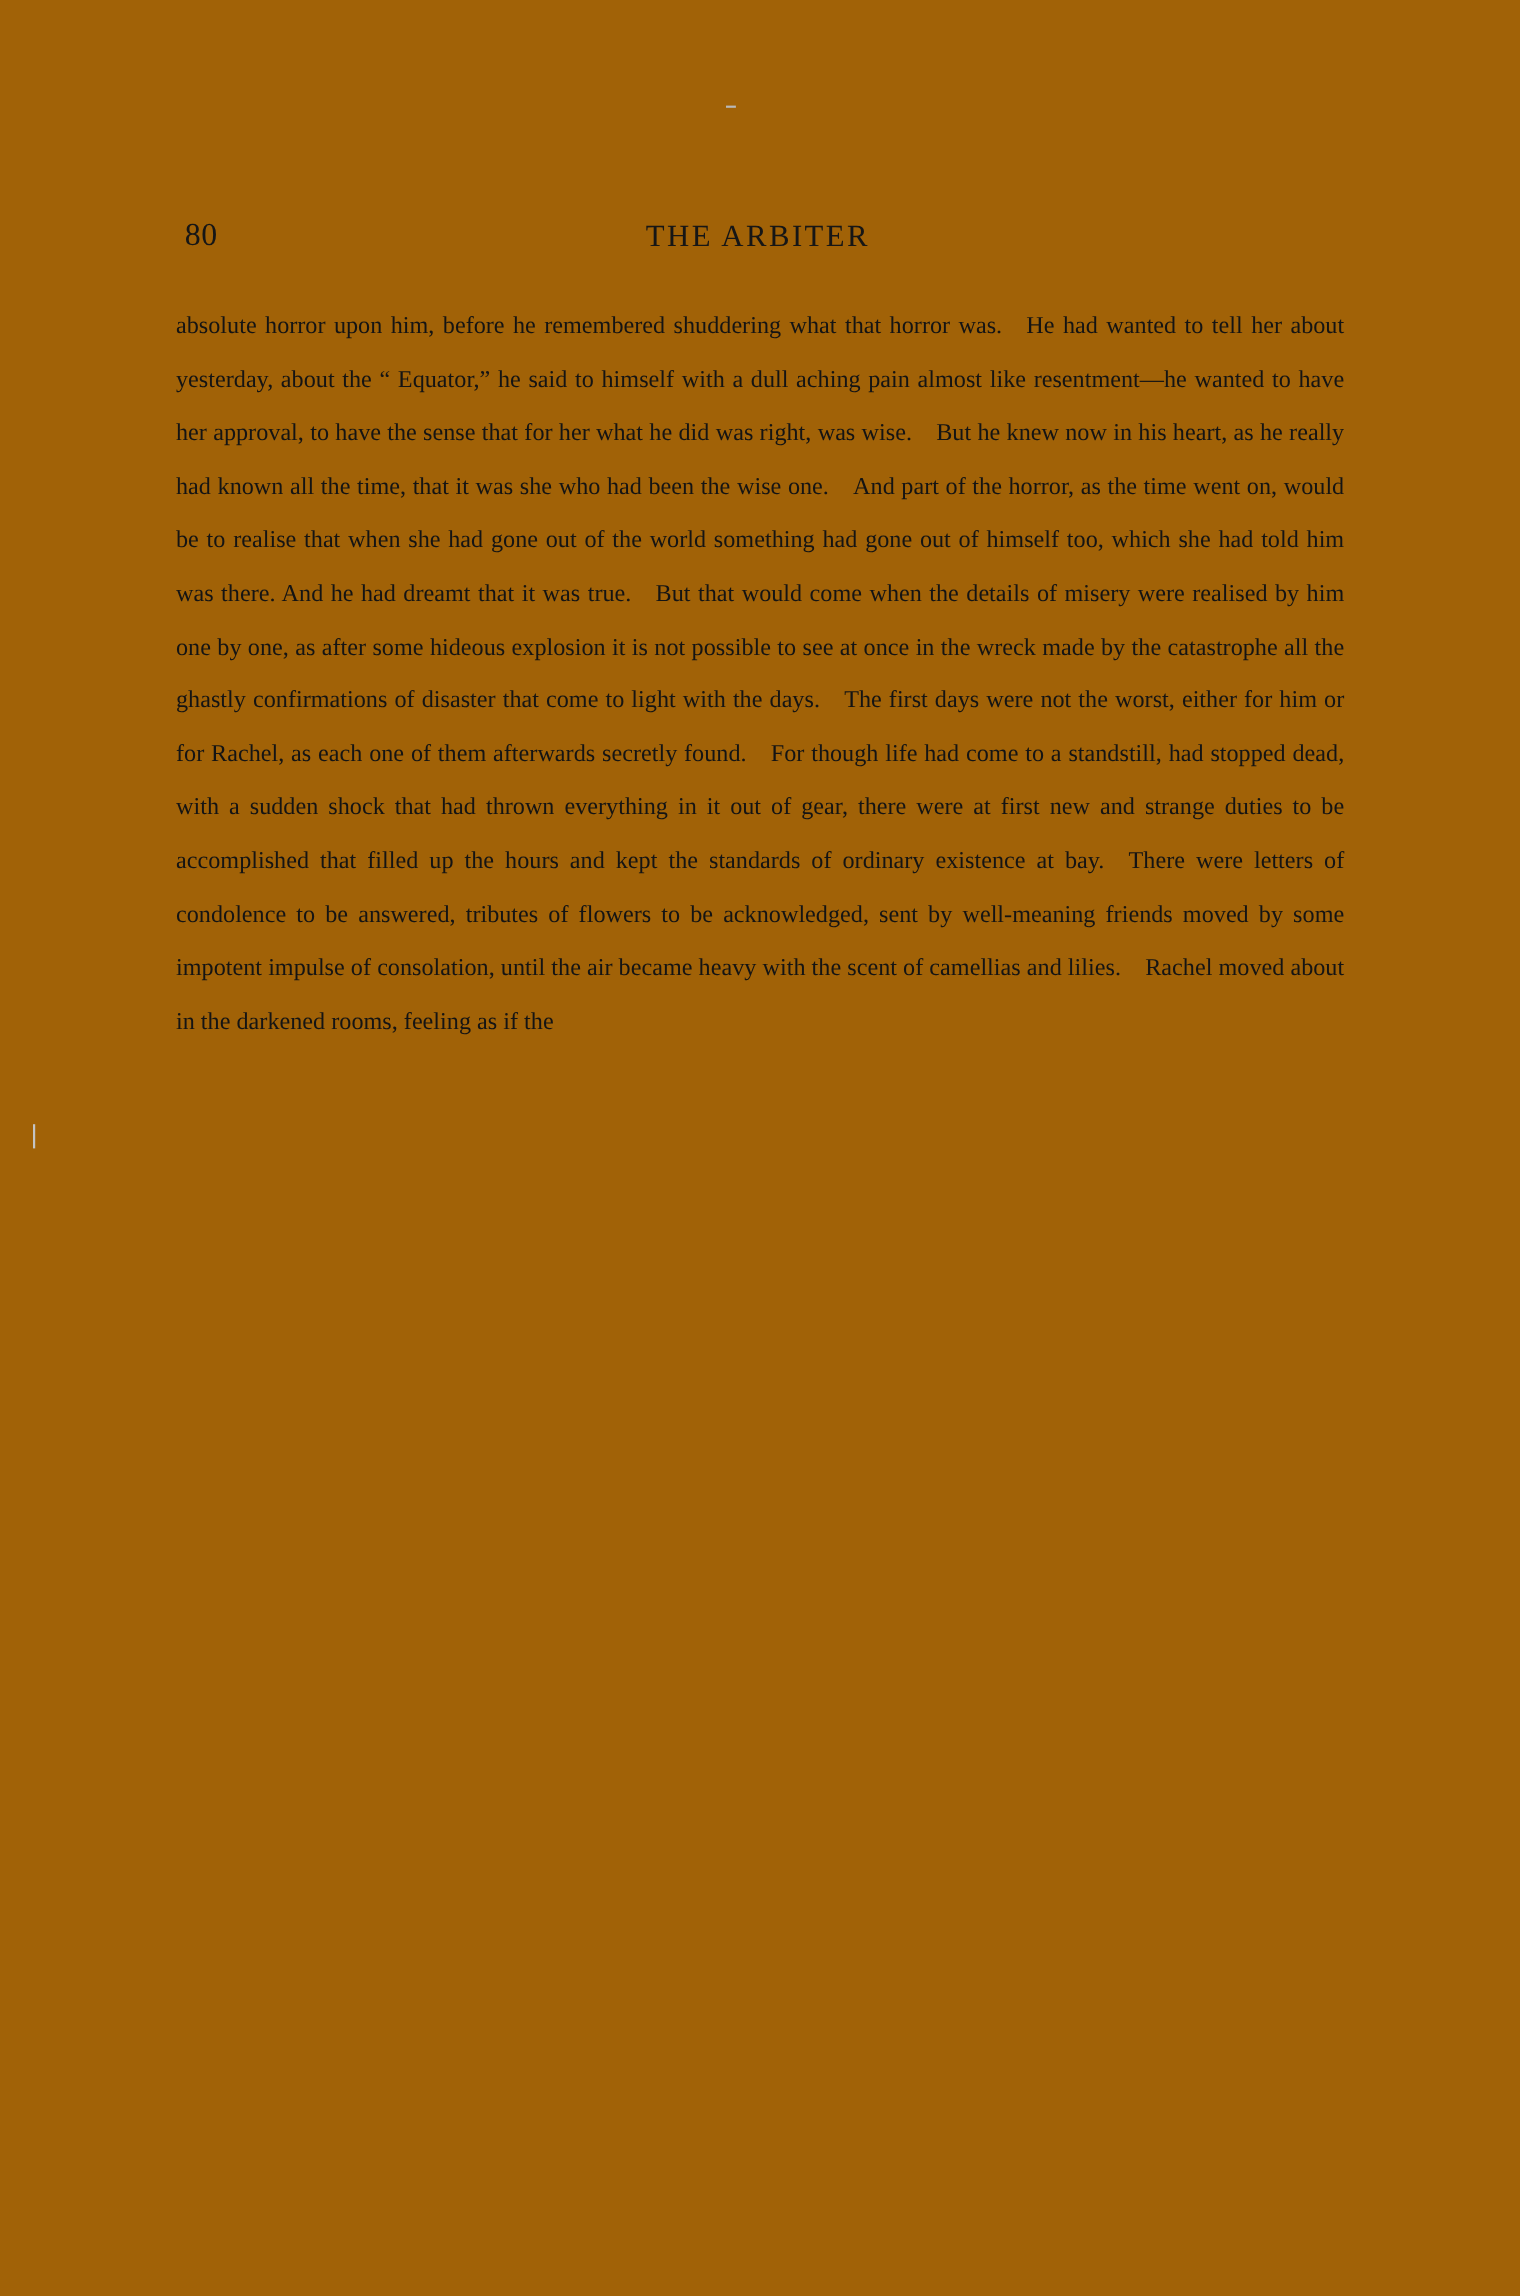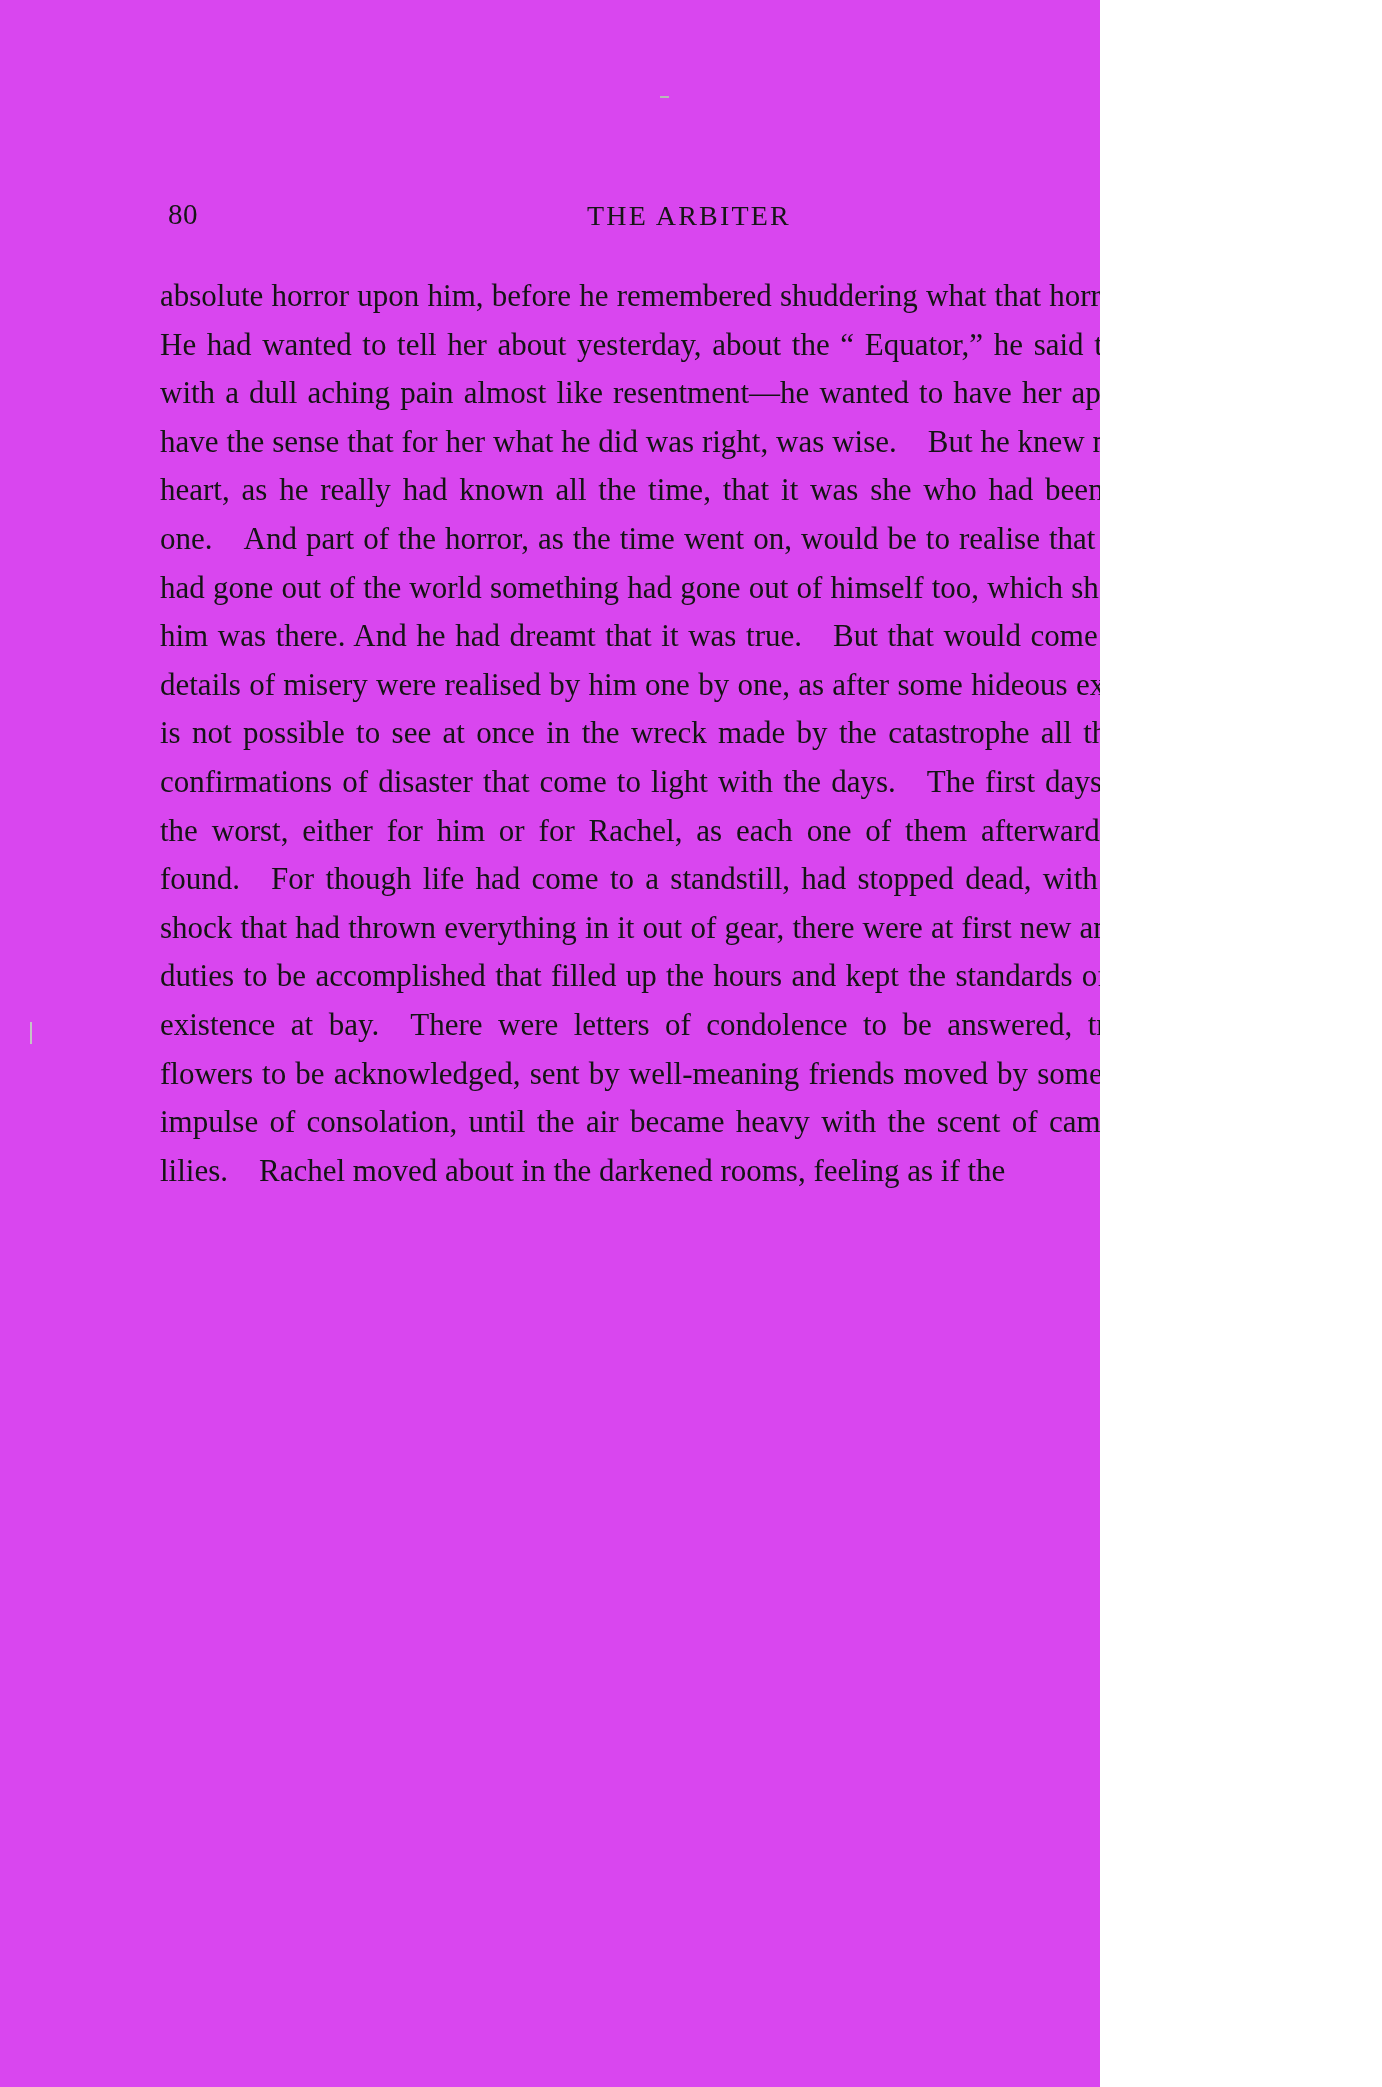--- a/index.html
+++ b/index.html
@@ -2,23 +2,23 @@
 <html><head>
 <meta charset="utf-8">
 <style>
   html, body {
     margin: 0;
     padding: 0;
     background: #ffffff;
   }
   .page {
     position: relative;
-    width: 1100px;
+    width: 1382px;
     height: 2087px;
-    background: #d946ef;
+    background: #a16207;
     font-family: "Liberation Serif", serif;
     color: #1a1a1a;
     box-sizing: border-box;
     overflow: hidden;
   }
   .header {
     position: absolute;
     top: 198px;
     left: 168px;
     width: 1046px;
@@ -41,21 +41,21 @@
     text-align: center;
     font-size: 28px;
     letter-spacing: 2.2px;
     color: #161616;
   }
   .body-text {
     position: absolute;
     top: 272px;
     left: 160px;
     width: 1062px;
-    font-size: 31px;
+    font-size: 22px;
     line-height: 48.6px;
     text-align: justify;
     text-justify: inter-word;
     color: #141414;
     hyphens: none;
   }
   .body-text p {
     margin: 0;
     text-align: justify;
   }

